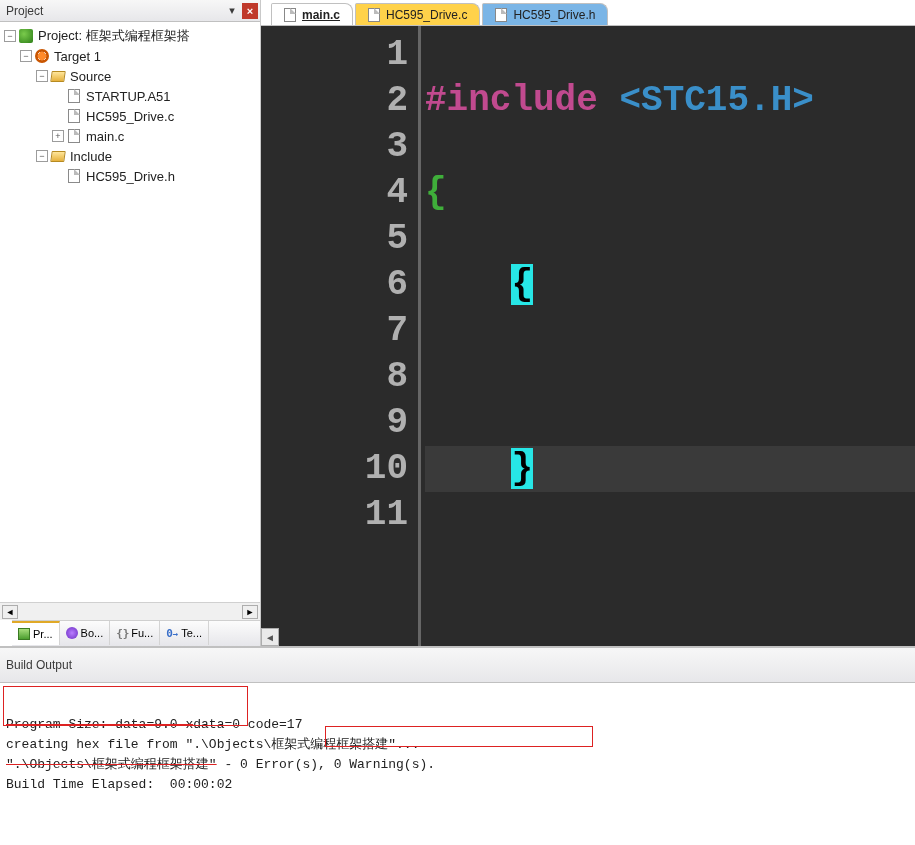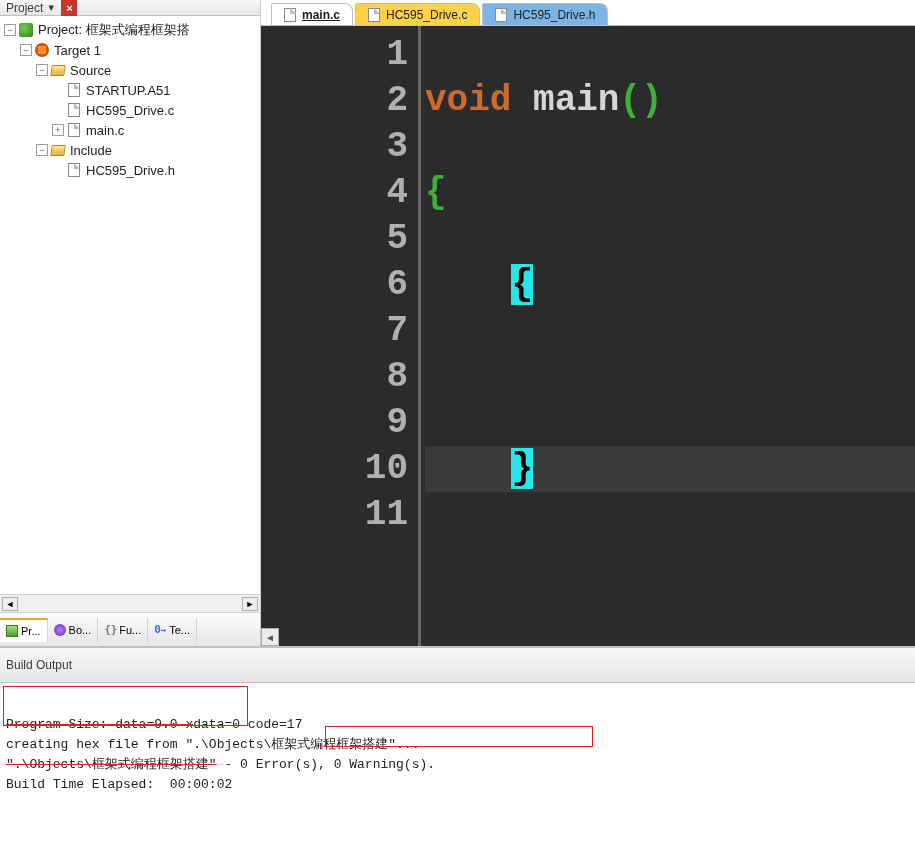--- a/index.html
+++ b/index.html
@@ -1,21 +1,21 @@
 <!DOCTYPE html>
 <html><head>
 <meta charset="utf-8">
 <style>
   * { box-sizing: border-box; margin: 0; padding: 0; }
   body { font-family: "Segoe UI", Tahoma, sans-serif; font-size: 12px; background: #fff; width: 915px; height: 845px; display: flex; flex-direction: column; overflow: hidden; }
   .top-area { display: flex; flex: 1; min-height: 0; border-bottom: 1px solid #c0c0c0; }
   
   
   .project-panel { width: 261px; display: flex; flex-direction: column; border-right: 1px solid #c9c9c9; background: #fff; }
-  .project-header { display: flex; align-items: center; background: linear-gradient(#f7f7f7,#e7e7ea); border-bottom: 1px solid #c0c0c0; height: 16px; padding: 0 2px 0 6px; color: #3a3a3a; }
+  .project-header { display: flex; align-items: center; justify-content: space-between; background: linear-gradient(#f7f7f7,#e7e7ea); border-bottom: 1px solid #c0c0c0; height: 22px; padding: 0 2px 0 6px; color: #3a3a3a; }
   .project-header-controls { display: flex; gap: 2px; align-items: center; }
   .pin-icon, .close-icon { width: 16px; height: 16px; display: flex; align-items: center; justify-content: center; font-size: 11px; cursor: pointer; }
   .close-icon { background: #c0392b; color: #fff; font-weight: bold; }
   
   .tree { flex: 1; overflow: auto; padding: 4px 0 4px 2px; font-size: 13px; color: #222; }
   .tree-row { display: flex; align-items: center; height: 20px; white-space: nowrap; cursor: default; }
   .tree-toggle { width: 12px; height: 12px; display: inline-flex; align-items: center; justify-content: center; font-size: 9px; color: #555; margin-right: 2px; border: 1px solid #9c9c9c; background: #fff; line-height: 1; cursor: pointer; }
   .tree-blank { width: 14px; display: inline-block; }
   .tree-icon { width: 16px; height: 16px; display: inline-flex; align-items: center; justify-content: center; margin-right: 4px; }
   .tree-label { }
@@ -25,21 +25,21 @@
   .indent-3 { padding-left: 50px; }
   .folder-open { background: linear-gradient(#ffe69a,#e6b13c); border:1px solid #b68a20; border-radius:1px; width:14px; height:11px; transform: skewX(-8deg); }
   .file-ic { background: #fff; border: 1px solid #8a8a8a; width: 12px; height: 14px; position: relative; }
   .file-ic::after { content:''; position:absolute; top:-1px; right:-1px; border:3px solid transparent; border-left-color:#bbb; border-bottom-color:#bbb; }
   .proj-ic { width:14px; height:14px; background: radial-gradient(circle at 5px 5px,#7acb4c,#2d7f18); border-radius:2px; }
   .target-ic { width:14px; height:14px; background: radial-gradient(circle,#ff8a2a 40%,#c95500 42%,#fff 44%,#c95500 46%); border-radius:50%; }
   
   .hscroll { height: 18px; background: #f0f0f0; border-top: 1px solid #d0d0d0; display:flex; align-items:center; justify-content:space-between; padding:0 2px; }
   .hscroll-btn { width:16px; height:14px; border:1px solid #adadad; background:#efefef; display:flex; align-items:center; justify-content:center; font-size:9px; cursor:pointer; }
   
-  .panel-tabs { height: 34px; background: linear-gradient(#fcfcfc,#e6e6ea); border-top: 1px solid #cfcfcf; display: flex; align-items: center; font-size: 11px; }
+  .panel-tabs { height: 26px; background: linear-gradient(#fcfcfc,#e6e6ea); border-top: 1px solid #cfcfcf; display: flex; font-size: 11px; margin-left: 12px; }
   .panel-tab { display: flex; align-items: center; padding: 0 6px; height: 24px; border-right: 1px solid #d4d4d4; cursor: pointer; gap: 3px; }
   .panel-tab.active { background: #fff; border-top: 2px solid #e0a927; }
   .ptab-icon { width: 12px; height: 12px; display:inline-block; }
   .ic-pr { background: linear-gradient(#a6dd7b,#4c9e2f); border:1px solid #3a7a22; }
   .ic-bo { background: radial-gradient(circle,#b97dff,#6a2cc2); border-radius:50%; }
   .ic-fu { color:#777; font-weight:bold; font-family: Consolas,monospace; display:flex; align-items:center; font-size:11px; background:none; }
   .ic-te { color:#3a6fc9; font-weight:bold; font-family: Consolas,monospace; display:flex; align-items:center; font-size:11px; background:none; }
   
   
   .editor-area { flex: 1; display: flex; flex-direction: column; min-width: 0; background: #fff; }
@@ -194,21 +194,21 @@
         <div>4</div>
         <div>5</div>
         <div>6</div>
         <div>7</div>
         <div>8</div>
         <div>9</div>
         <div>10</div>
         <div>11</div>
       </div>
       <div class="code">
-<div><span class="tok-keyword">void</span><span class="tok-func"> main</span><span class="tok-paren">()</span></div>
+<div><span class="tok-preproc">#include </span><span class="tok-include">&lt;STC15.H&gt;</span></div>
 <div><span class="tok-brace-green">{</span></div>
 <div><span>    </span><span class="hl-cyan">{</span></div>
 <div> </div>
 <div class="current-line"><span>    </span><span class="hl-cyan">}</span></div>
 
 
 
 
       </div>
       <div class="editor-left-arrow">◄</div>

